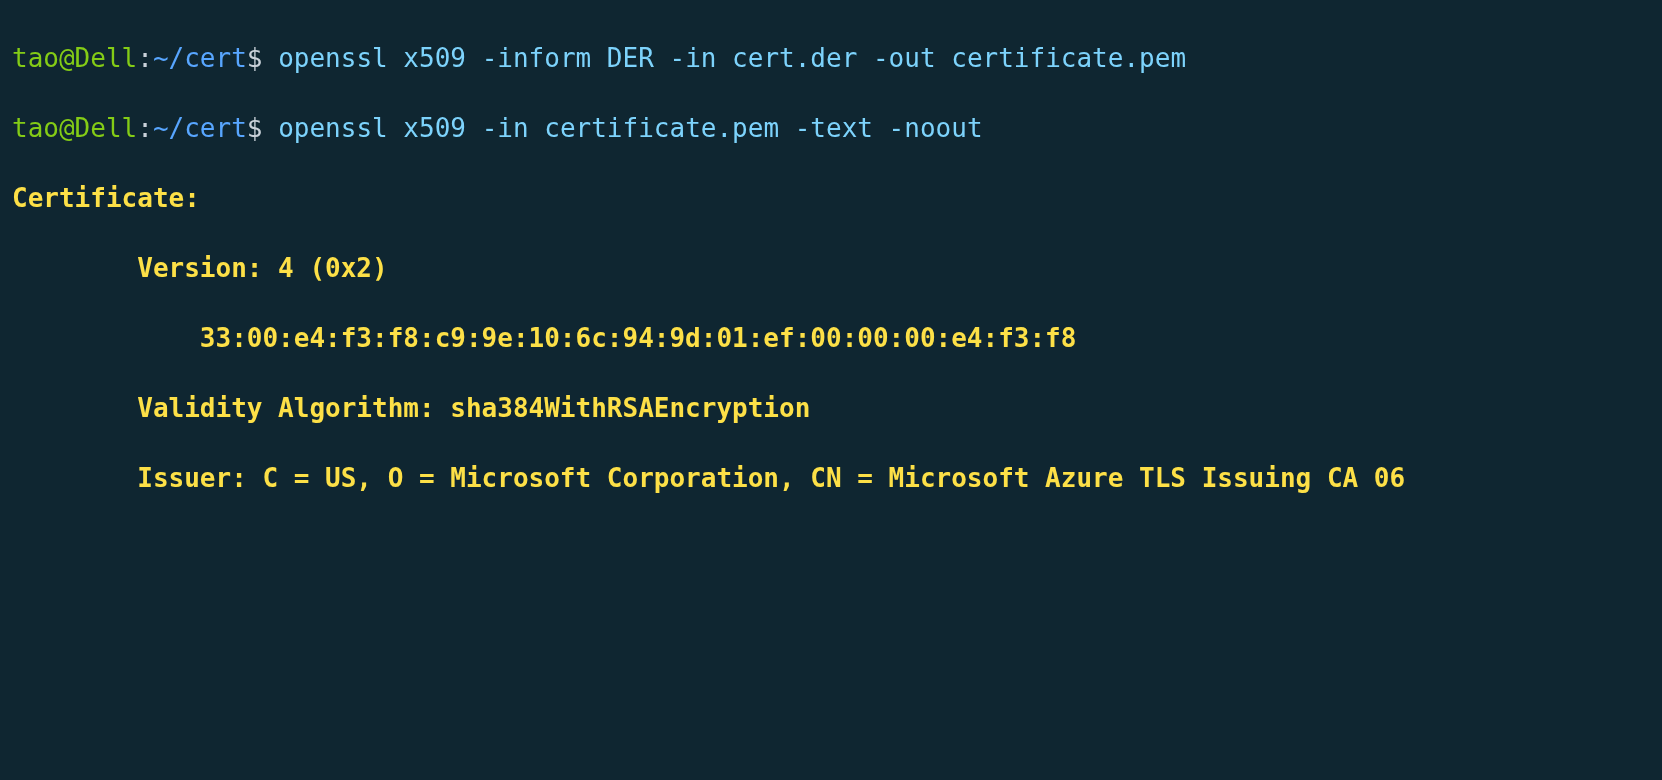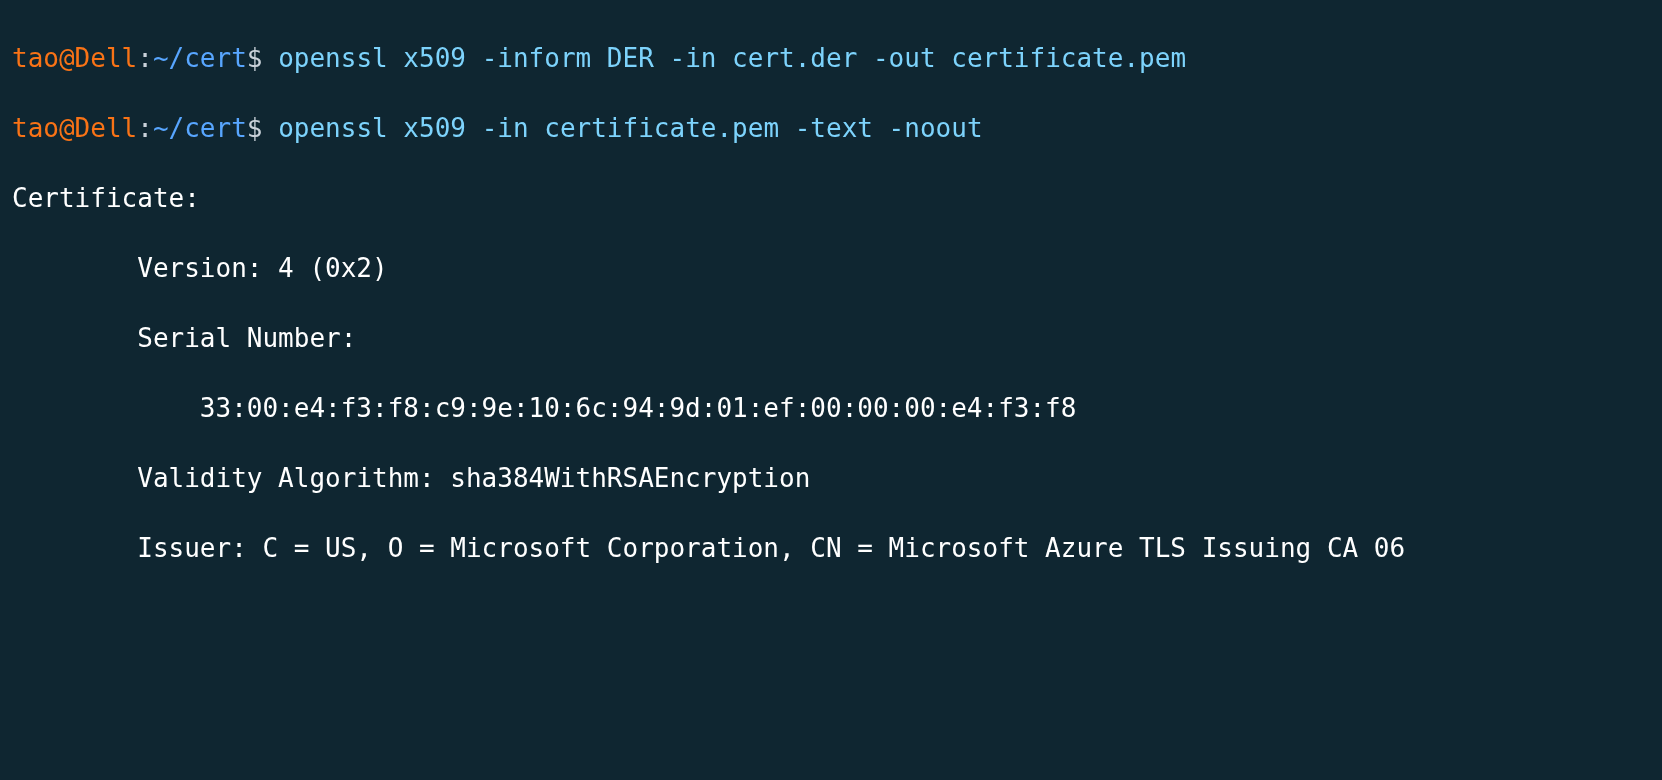--- a/index.html
+++ b/index.html
@@ -11,36 +11,35 @@
     font-family: "Consolas", "Menlo", "DejaVu Sans Mono", monospace;
     font-size: 26px;
     line-height: 35px;
     overflow: hidden;
   }
   .terminal {
     padding: 6px 12px;
     white-space: pre;
     color: #7ee787;
   }
-  .prompt-user { color: #f97316; margin-top: 45px; }
+  .prompt-user { color: #84cc16; margin-top: 45px; }
   .prompt-path { color: #58a6ff; }
   .prompt-sym  { color: #c9d1d9; }
   .cmd         { color: #7dd3fc; }
-  .out         { color: #ffffff; }
+  .out         { color: #fde047; font-weight: bold; }
   .line { display: block; }
 </style>
 </head>
 <body>
 
 <div class="terminal">
 <span class="line"><span class="prompt-user">tao@Dell</span><span class="prompt-sym">:</span><span class="prompt-path">~</span><span class="prompt-path">/</span><span class="prompt-path">cert</span><span class="prompt-sym">$ </span><span class="cmd">openssl x509 -inform DER -in cert.der -out certificate.pem</span></span>
 <span class="line"><span class="prompt-user">tao@Dell</span><span class="prompt-sym">:</span><span class="prompt-path">~</span><span class="prompt-path">/</span><span class="prompt-path">cert</span><span class="prompt-sym">$ </span><span class="cmd">openssl x509 -in certificate.pem -text -noout</span></span>
 <span class="line out">Certificate:</span>
 <span class="line out">        Version: 4 (0x2)</span>
-<span class="line out">        Serial Number:</span>
 <span class="line out">            33:00:e4:f3:f8:c9:9e:10:6c:94:9d:01:ef:00:00:00:e4:f3:f8</span>
 <span class="line out">        Validity Algorithm: sha384WithRSAEncryption</span>
 <span class="line out">        Issuer: C = US, O = Microsoft Corporation, CN = Microsoft Azure TLS Issuing CA 06</span>
 
 
 
 
 
 
 

